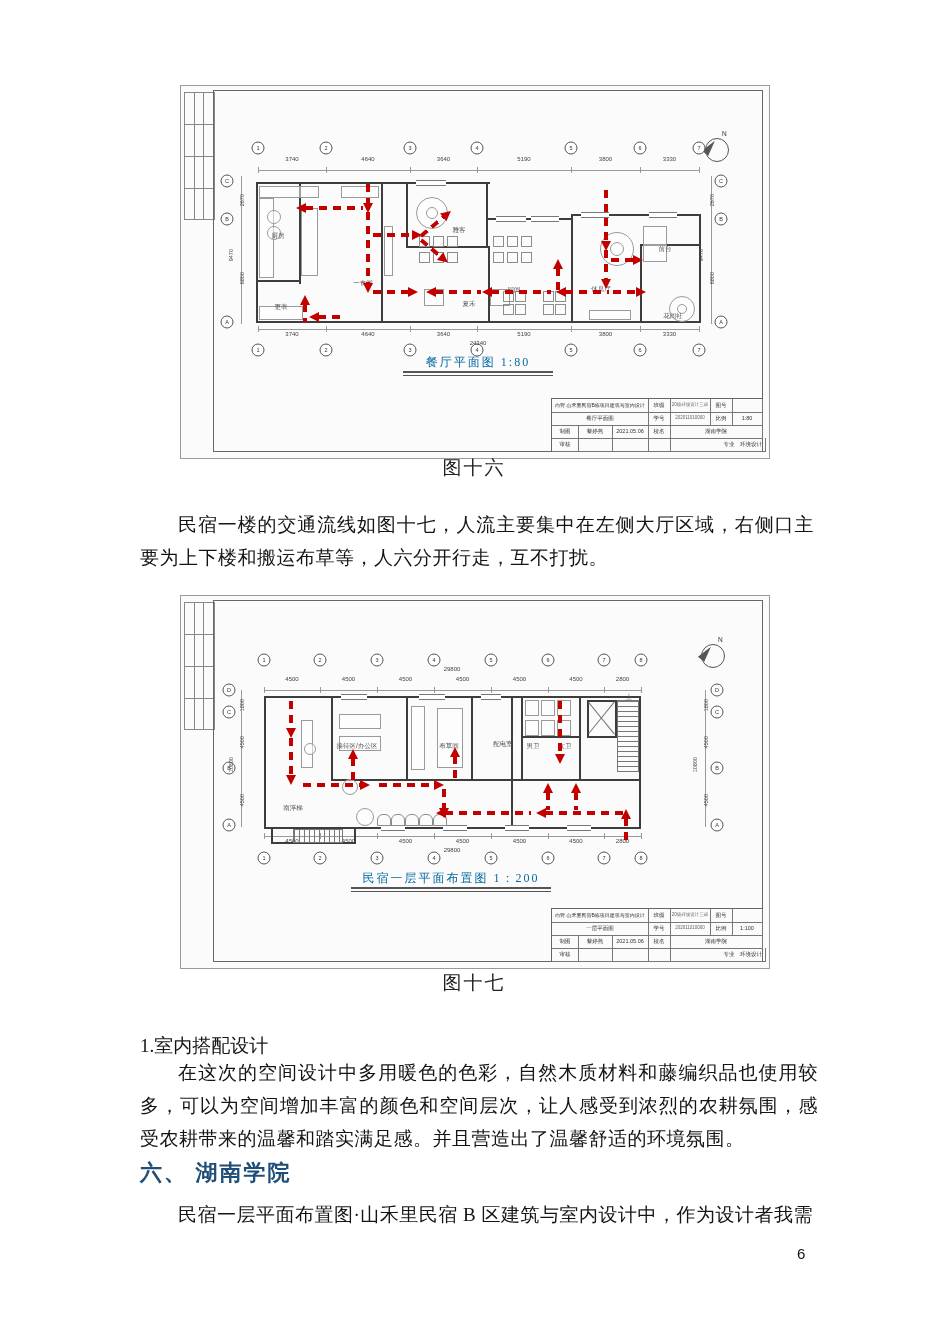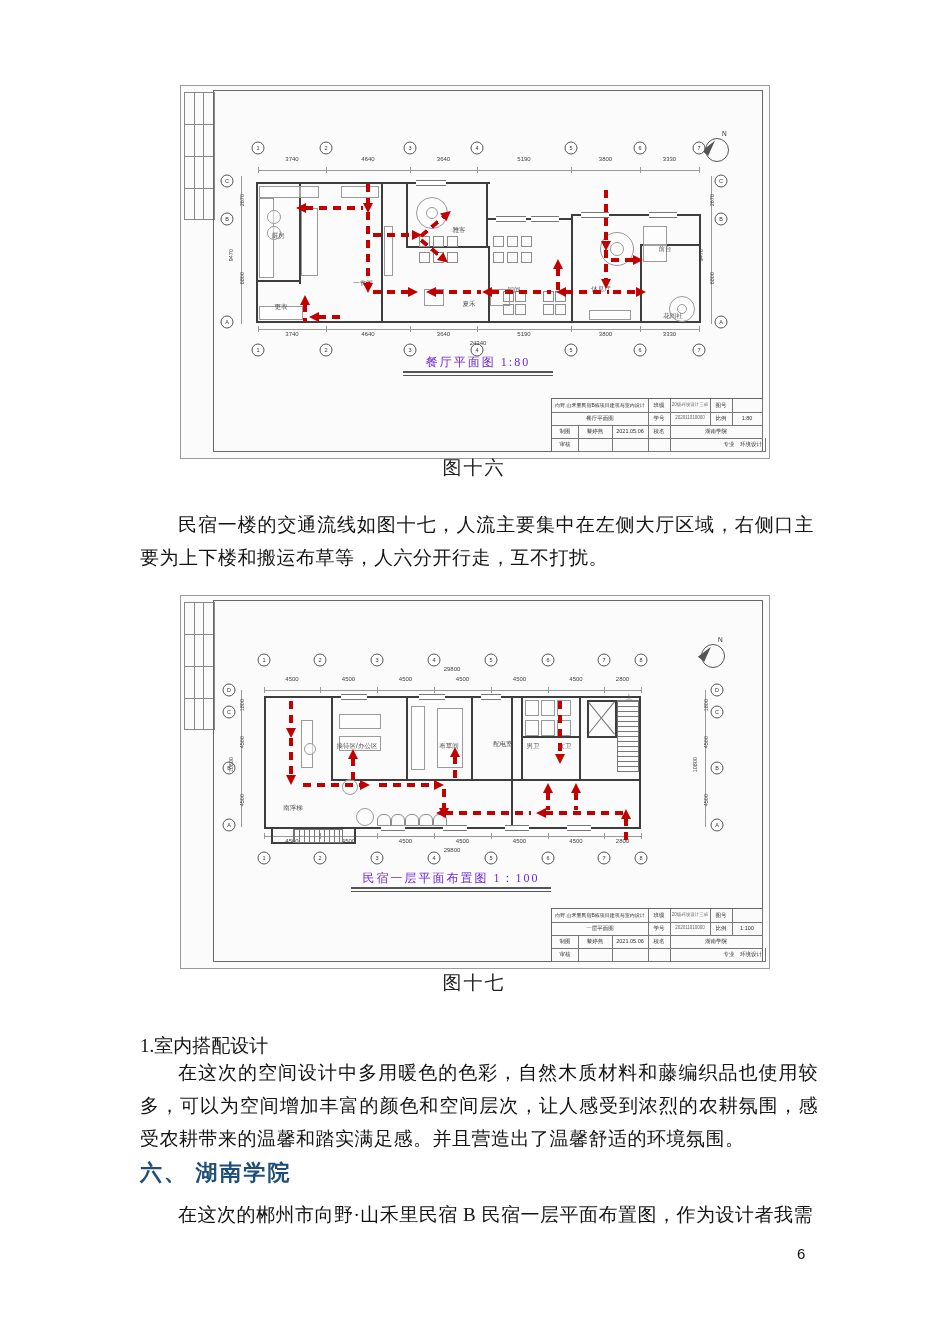--- a/index.html
+++ b/index.html
@@ -42,21 +42,21 @@
   .xline{position:absolute;height:1px;background:#777;transform-origin:0 0}
   .north{position:absolute;width:22px;height:22px;border:1px solid #555;border-radius:50%;background:#fbfbfb}
   .needle{position:absolute;left:7px;top:2px;width:0;height:0;border-left:4px solid transparent;
           border-right:4px solid transparent;border-bottom:16px solid #555;transform:rotate(38deg)}
   .ntext{position:absolute;font:6.5px "Liberation Sans",sans-serif;color:#333}
   .ah{position:absolute;height:4px;background:repeating-linear-gradient(90deg,#c30000 0 8px,transparent 8px 14px)}
   .av{position:absolute;width:4px;background:repeating-linear-gradient(180deg,#c30000 0 8px,transparent 8px 14px)}
   .arot{position:absolute;height:4px;transform-origin:0 50%;
         background:repeating-linear-gradient(90deg,#c30000 0 8px,transparent 8px 14px)}
   .hd{position:absolute;width:0;height:0}
-  .ptitle{position:absolute;font:12px "Liberation Serif",serif;color:#6d28d9;
+  .ptitle{position:absolute;font:12px "Liberation Serif",serif;color:#0369a1;
           transform:translateX(-50%);white-space:nowrap;letter-spacing:2px}
   .tline{position:absolute;background:#555}
   .tb{position:absolute;width:210px;height:52px;border:1px solid #666;background:#fbfbfb}
   .tbc{position:absolute;border-right:1px solid #777;border-bottom:1px solid #777;
        font:5.5px/1.05 "Liberation Sans",sans-serif;color:#333;overflow:hidden;
        display:flex;align-items:center;justify-content:center;white-space:nowrap}
 </style>
 </head>
 <body>
 
@@ -421,21 +421,21 @@
     <div class="av" style="left: 272px; top: 160px; height: 24px;"></div>
     <div class="hd" style="left: 269px; top: 151px; border-bottom: 10px solid rgb(195, 0, 0); border-left: 5px solid transparent; border-right: 5px solid transparent;"></div>
     <div class="av" style="left: 365px; top: 196px; height: 18px;"></div>
     <div class="hd" style="left: 362px; top: 187px; border-bottom: 10px solid rgb(195, 0, 0); border-left: 5px solid transparent; border-right: 5px solid transparent;"></div>
     <div class="av" style="left: 393px; top: 196px; height: 18px;"></div>
     <div class="hd" style="left: 390px; top: 187px; border-bottom: 10px solid rgb(195, 0, 0); border-left: 5px solid transparent; border-right: 5px solid transparent;"></div>
     <div class="av" style="left: 443px; top: 222px; height: 26px;"></div>
     <div class="hd" style="left: 440px; top: 213px; border-bottom: 10px solid rgb(195, 0, 0); border-left: 5px solid transparent; border-right: 5px solid transparent;"></div>
     <div class="av" style="left: 377px; top: 105px; height: 54px;"></div>
     <div class="hd" style="left: 374px; top: 158px; border-top: 10px solid rgb(195, 0, 0); border-left: 5px solid transparent; border-right: 5px solid transparent;"></div>
-    <div class="ptitle" style="left: 270px; top: 274px;">民宿一层平面布置图  1：100</div>
+    <div class="ptitle" style="left: 270px; top: 274px;">民宿一层平面布置图  1：200</div>
     <div class="tline" style="left: 170px; top: 291px; width: 200px; height: 1.6px;"></div>
     <div class="tline" style="left: 170px; top: 295px; width: 200px; height: 0.8px;"></div>
     <div class="tb" style="left: 370px; top: 312px;">
       <div class="tbc" style="left: 0px; top: 0px; width: 96px; height: 13px; font-size: 5px;">向野.山禾里民宿B栋项目建筑与室内设计</div>
       <div class="tbc" style="left: 0px; top: 13px; width: 96px; height: 13px;">一层平面图</div>
       <div class="tbc" style="left: 96px; top: 0px; width: 22px; height: 13px;">班级</div>
       <div class="tbc" style="left: 118px; top: 0px; width: 40px; height: 13px; font-size: 4.5px; color: rgb(102, 102, 102);">20级环境设计三班</div>
       <div class="tbc" style="left: 158px; top: 0px; width: 22px; height: 13px;">图号</div>
       <div class="tbc" style="left: 180px; top: 0px; width: 30px; height: 13px;"></div>
       <div class="tbc" style="left: 96px; top: 13px; width: 22px; height: 13px;">学号</div>
@@ -453,15 +453,15 @@
       <div class="tbc" style="left: 96px; top: 39px; width: 22px; height: 13px;"></div>
       <div class="tbc" style="left: 118px; top: 39px; width: 92px; height: 13px; font-size: 5.5px; justify-content: flex-end; padding-right: 3px;">专业　环境设计</div>
     </div>
   </div>
 <div class="caption" style="left:180px;top:970px">图十七</div>
 
 <div class="subhead" style="left:140px;top:1033px">1.室内搭配设计</div>
 <p class="body-text indent" style="left:140px;top:1056px;width:678px">在这次的空间设计中多用暖色的色彩，自然木质材料和藤编织品也使用较多，可以为空间增加丰富的颜色和空间层次，让人感受到浓烈的农耕氛围，感受农耕带来的温馨和踏实满足感。并且营造出了温馨舒适的环境氛围。</p>
 
 <h2 class="blue-head" style="left:140px;top:1158px">六、 湖南学院</h2>
-<p class="body-text indent" style="left:140px;top:1198px;width:678px">在这次的郴州市向野·山禾里民宿 B 民宿一层平面布置图，作为设计者我需</p>
+<p class="body-text indent" style="left:140px;top:1198px;width:678px">民宿一层平面布置图·山禾里民宿 B 区建筑与室内设计中，作为设计者我需</p>
 
 <div class="pagenum" style="left:797px;top:1245px">6</div>
 
 </body></html>

